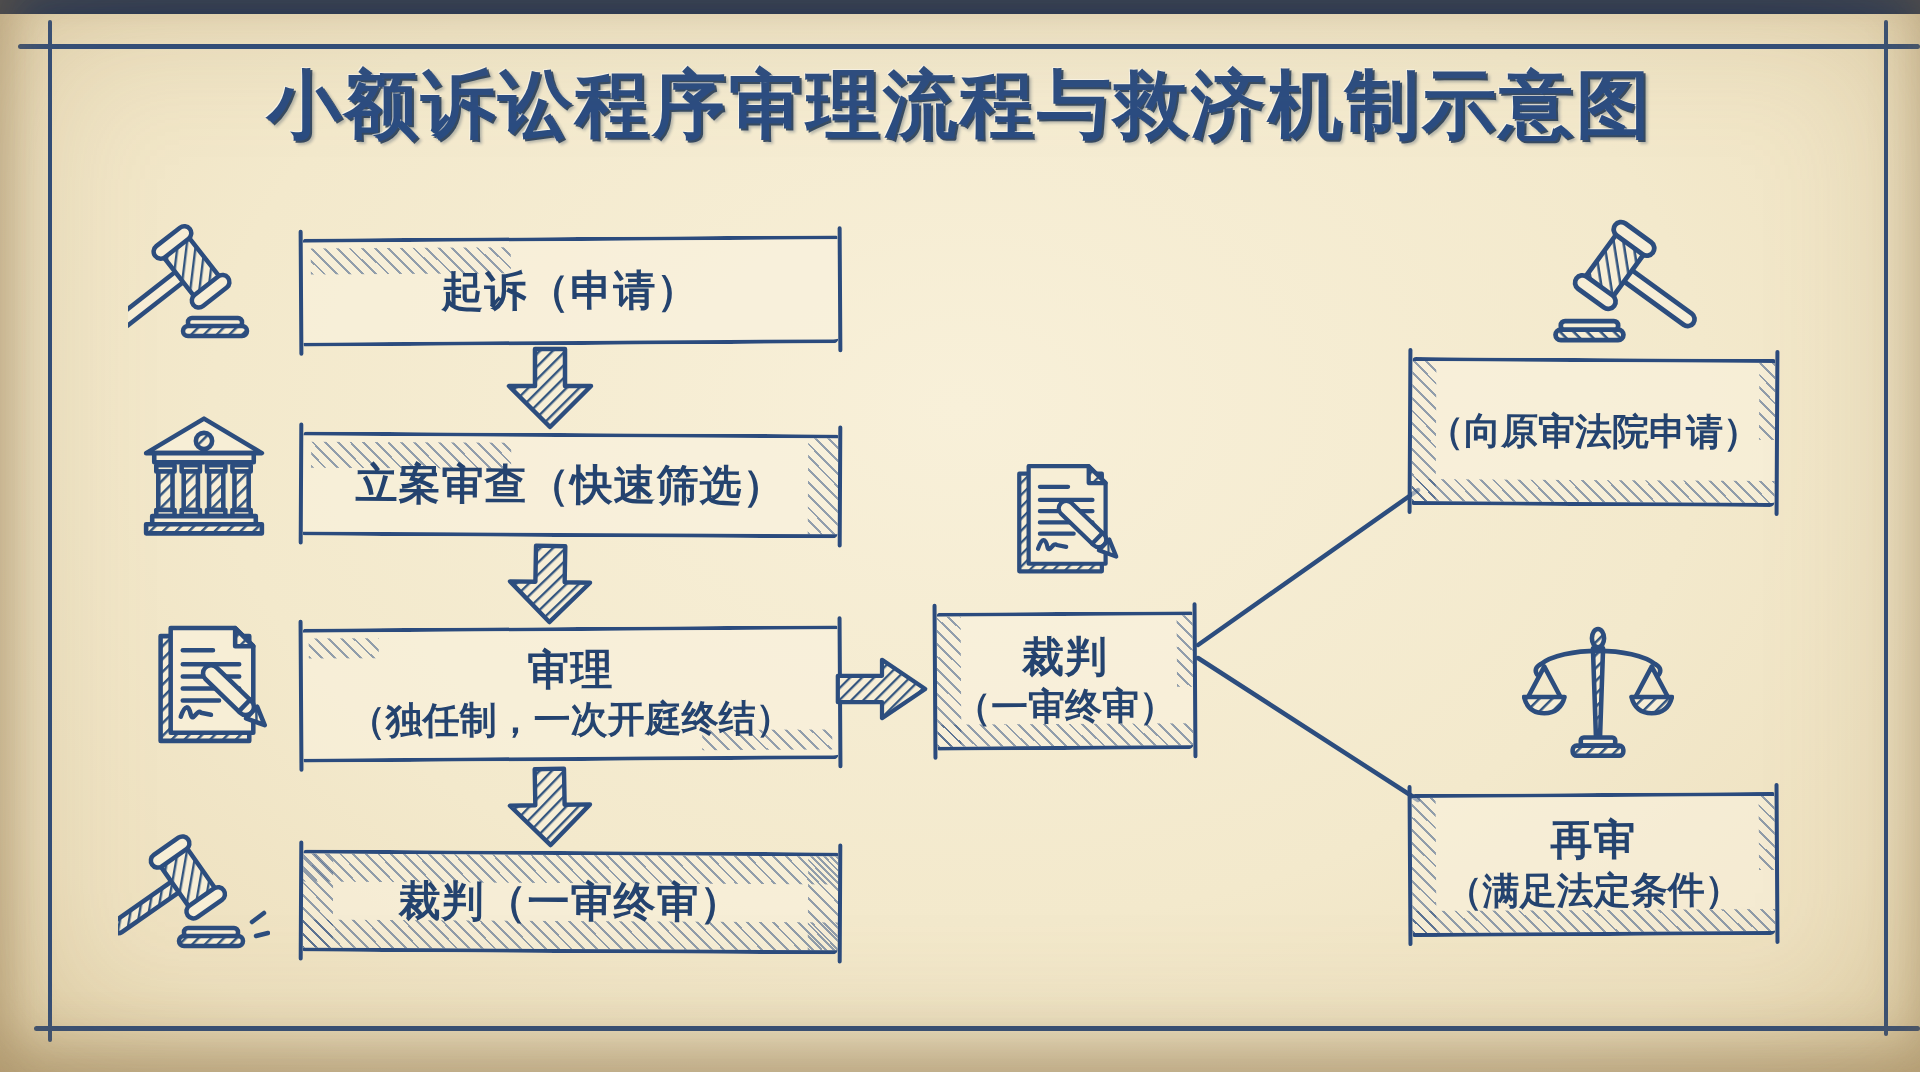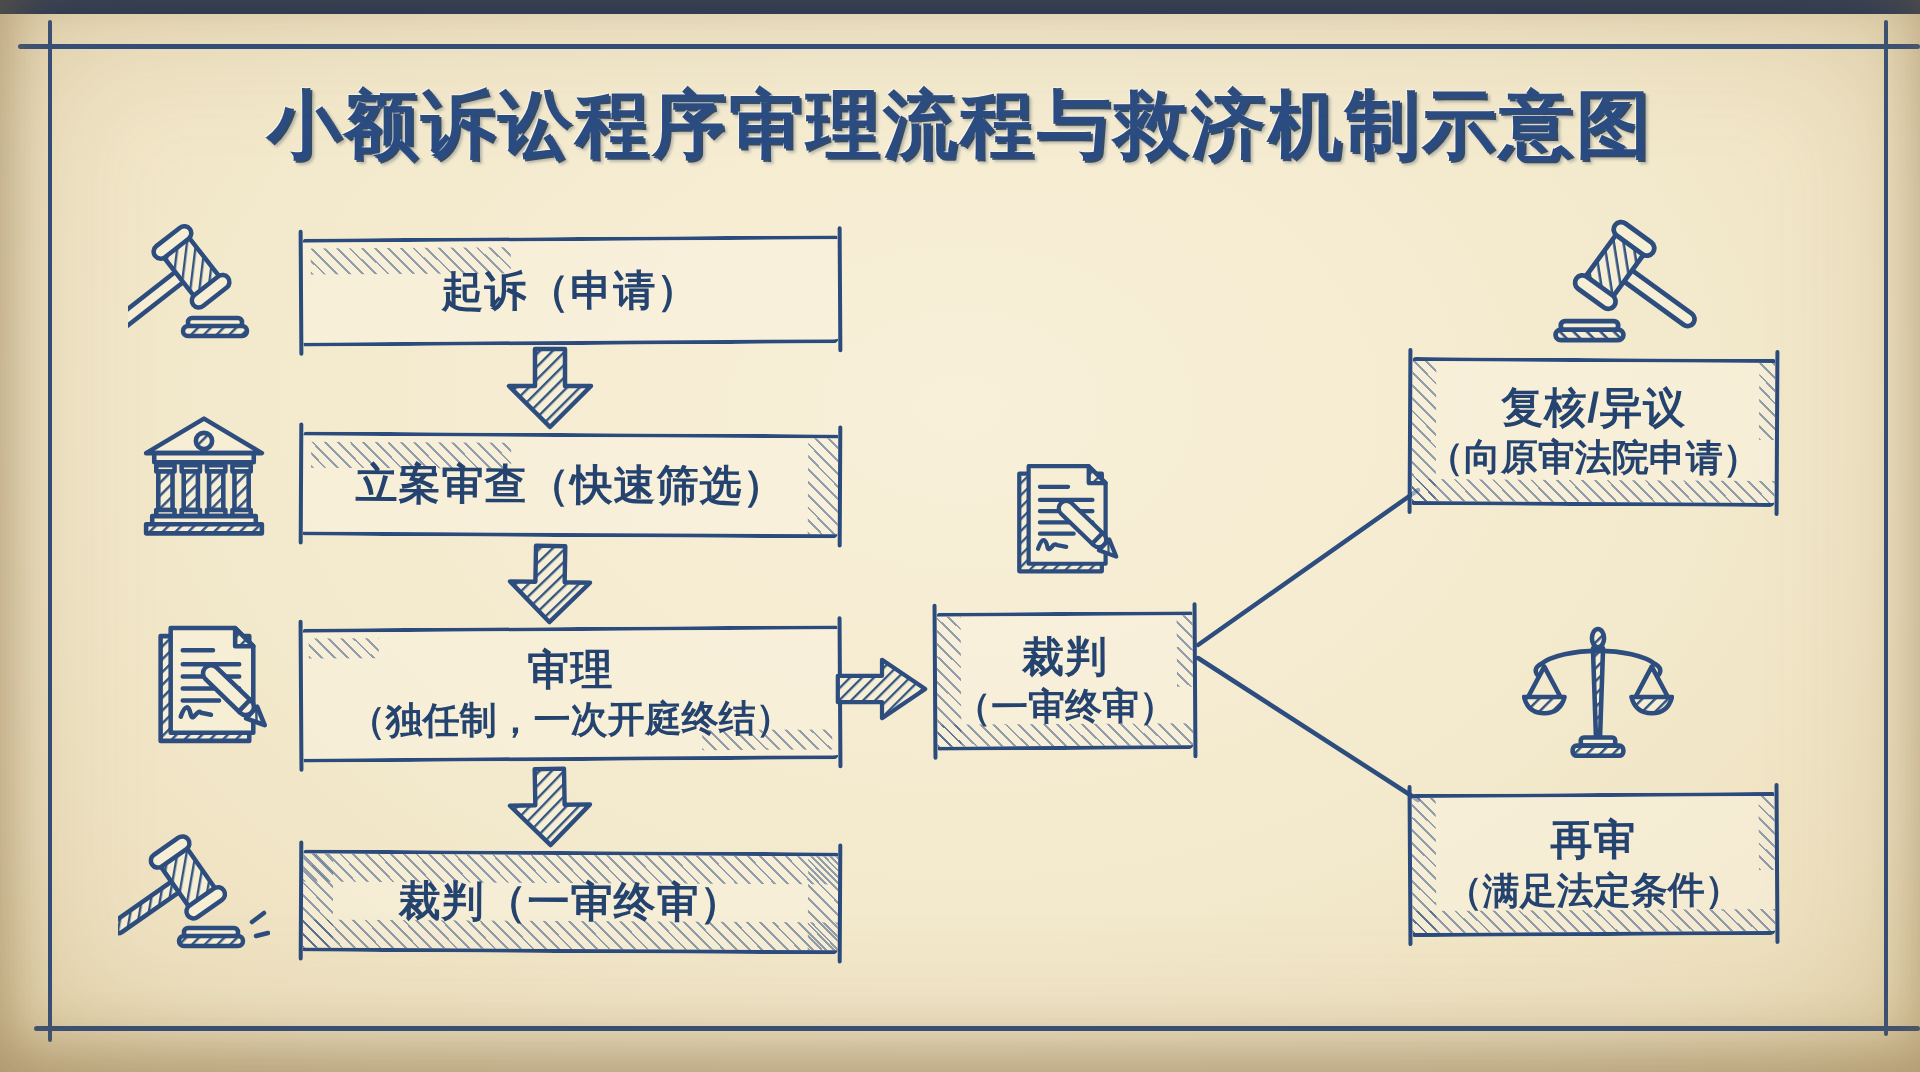--- a/index.html
+++ b/index.html
@@ -22,21 +22,20 @@
   }
   
   .top-band{position:absolute;left:0;top:0;width:100%;height:14px;background:var(--ink-dark);}
   .frame-h{position:absolute;height:5px;background:var(--ink);border-radius:3px;}
   .frame-v{position:absolute;width:4px;background:var(--ink);border-radius:3px;}
   
   .title{
     position:absolute;left:0;right:0;top:56px;text-align:center;
     font-size:74px;font-weight:800;letter-spacing:3px;color:#2a4c82;
     text-shadow:-1px -1px 0 rgba(255,255,255,.55), 2px 2px 0 rgba(23,48,79,.8), 4px 4px 3px rgba(23,48,79,.28);
-    margin-top:20px;
   }
   
   .box{
     position:absolute;display:flex;flex-direction:column;justify-content:center;align-items:center;
     text-align:center;color:#24436f;font-weight:700;
     background-color:rgba(250,243,224,.55);
     border-top:4px solid var(--ink);border-bottom:4px solid var(--ink);
     border-radius:4px 2px 5px 2px;
   }
   .box::before,.box::after{content:"";position:absolute;top:-13px;bottom:-13px;width:4px;background:var(--ink);border-radius:2px;}
@@ -216,21 +215,20 @@
     <path class="ink nofill" d="M18,40 q-7,4 -3,10 M132,40 q7,4 3,10"></path>
     <path class="ink nofill" d="M22,42 L6,72 M22,42 L38,72"></path>
     <path class="ink fillh" d="M2,72 H42 Q38,88 22,88 Q6,88 2,72 Z"></path>
     <path class="ink nofill" d="M128,42 L112,72 M128,42 L144,72"></path>
     <path class="ink fillh" d="M108,72 H148 Q144,88 128,88 Q112,88 108,72 Z"></path>
     <rect class="ink fillp" x="58" y="112" width="34" height="8" rx="3"></rect>
     <rect class="ink fillh" x="50" y="120" width="50" height="10" rx="4"></rect>
   </svg>
 
   <div class="box hx-edges-lite tilt-b" style="left:1412px;top:358px;width:363px;height:140px;">
-    <div class="l1">复核/异议</div>
     <div class="l2">（向原审法院申请）</div>
   </div>
 
   <div class="box hx-edges-lite tilt-a" style="left:1412px;top:793px;width:363px;height:135px;">
     <div class="l1">再审</div>
     <div class="l2">（满足法定条件）</div>
   </div>
 
 </div>
 

